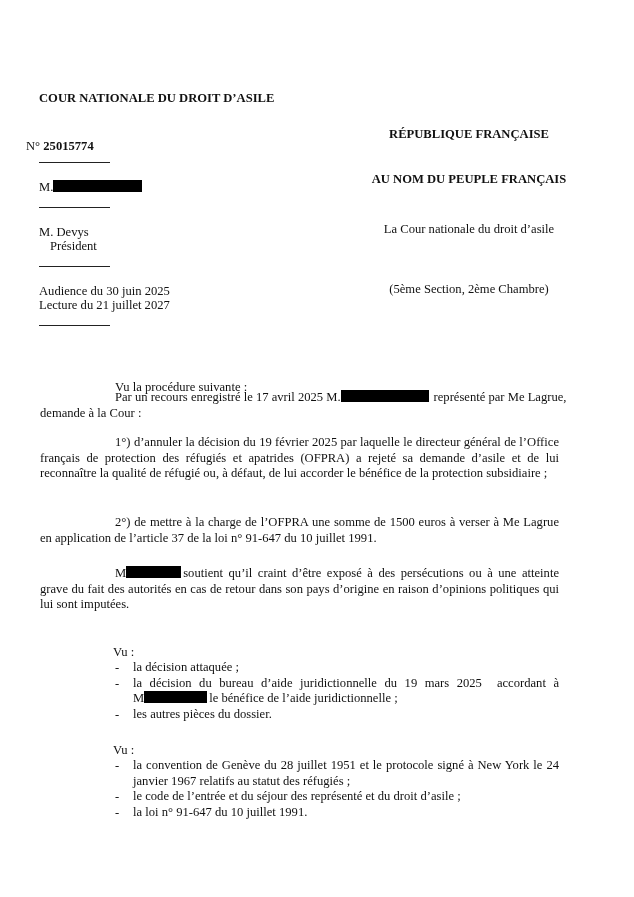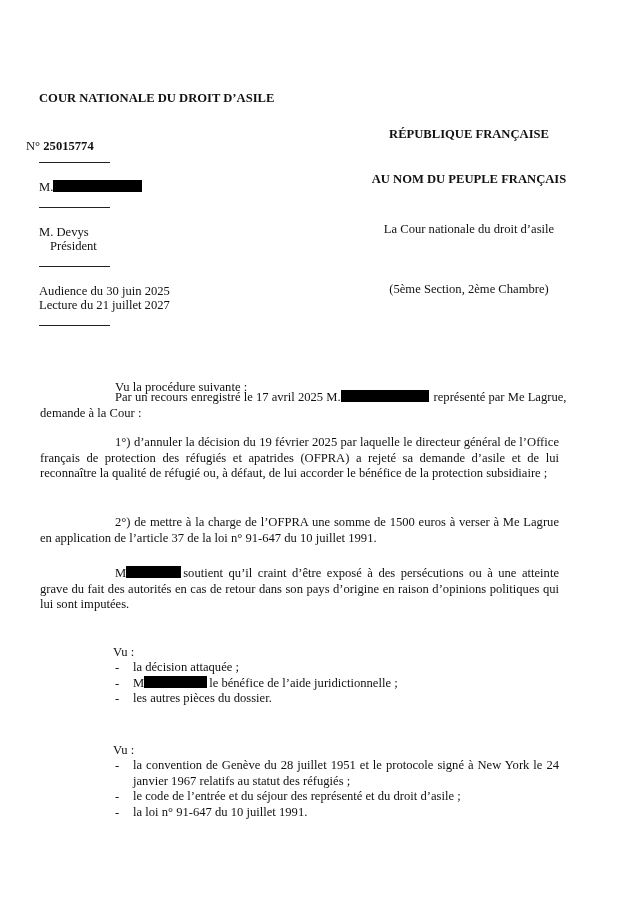--- a/index.html
+++ b/index.html
@@ -111,20 +111,21 @@
 </div>
 
 <div class="abs" style="left:113px; top:645px;">Vu :</div>
 <div class="list" style="top:660px;">
   <div class="item">
     <span class="dash">-</span>
     <span>la décision attaquée ;</span>
   </div>
   <div class="item">
     <span class="dash">-</span>
+    <div style="text-align:justify; text-align-last:justify; white-space:pre;">la décision du bureau d’aide juridictionnelle du 19 mars 2025  accordant à</div>
     <div style="white-space:nowrap;">
       <span>M</span><span class="redact" style="width:63px; margin-right:2px;"></span><span>le bénéfice de l’aide juridictionnelle ;</span>
     </div>
   </div>
   <div class="item">
     <span class="dash">-</span>
     <span>les autres pièces du dossier.</span>
   </div>
 </div>
 

